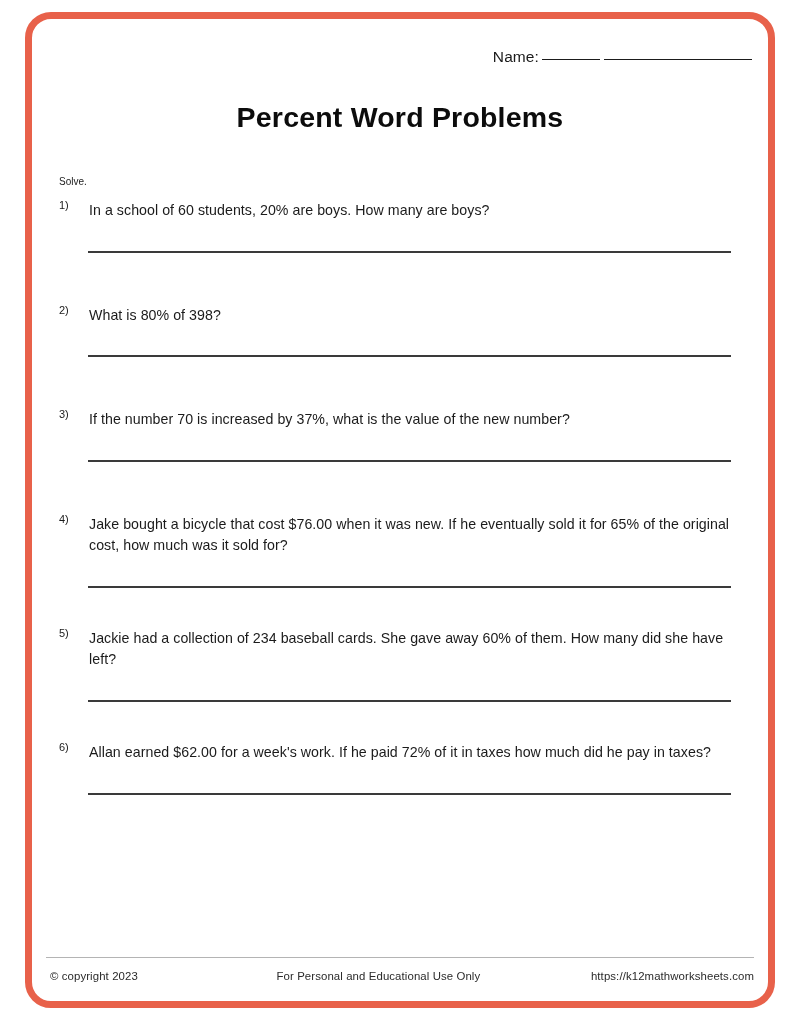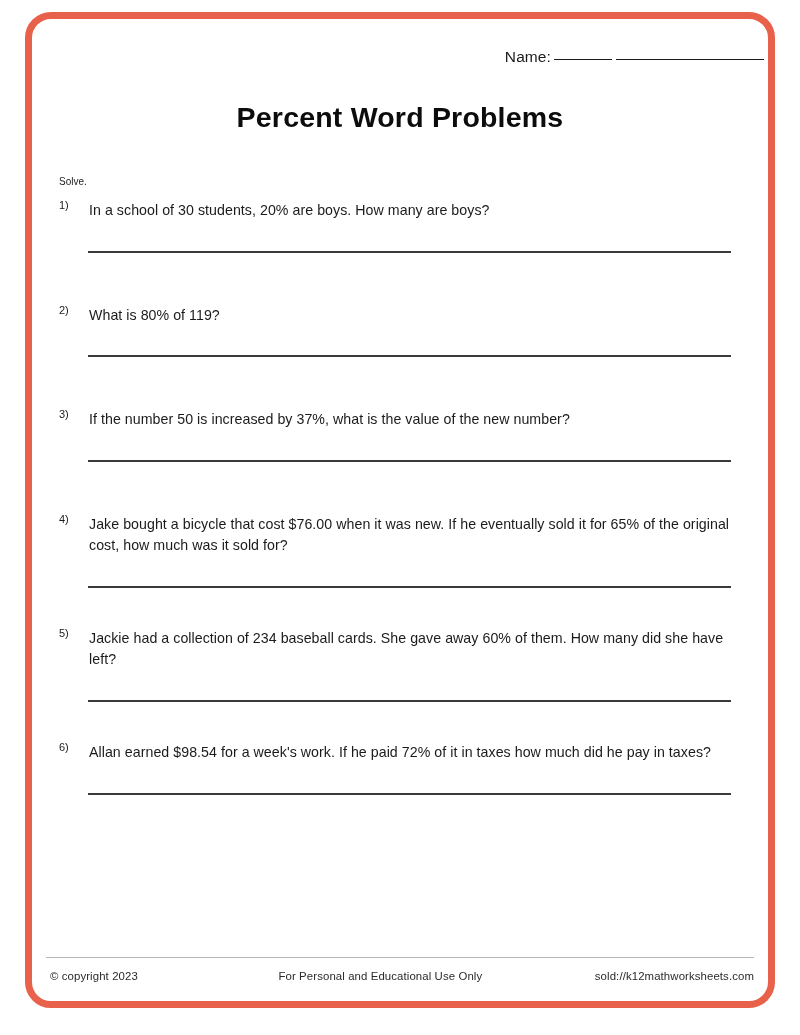--- a/index.html
+++ b/index.html
@@ -27,21 +27,21 @@
     width: 750px;
     height: 996px;
     border: 7px solid #e8614a;
     border-radius: 26px;
     background: #ffffff;
   }
 
   
   #name-row {
     position: absolute;
-    right: 36px;
+    right: 48px;
     top: 48px;
     display: flex;
     align-items: baseline;
     font-size: 15.5px;
     color: #1b1b1b;
     letter-spacing: .1px;
     white-space: nowrap;
   }
   #name-row .name-label { margin-right: 3px; }
   #name-row .name-rule {
@@ -174,37 +174,37 @@
 
   <div id="worksheet-title">Percent Word Problems</div>
 
   <div id="instruction">Solve.</div>
 
   <div id="problem-list">
 
     <div class="problem p1">
       <div class="problem-body">
         <div class="problem-number">1)</div>
-        <div class="problem-text">In a school of 30 students, 20% are boys. How many are boys?</div>
+        <div class="problem-text">In a school of 60 students, 20% are boys. How many are boys?</div>
       </div>
       <div class="answer-line"></div>
     </div>
 
     <div class="problem p2">
       <div class="problem-body">
         <div class="problem-number">2)</div>
-        <div class="problem-text">What is 80% of 119?</div>
+        <div class="problem-text">What is 80% of 398?</div>
       </div>
       <div class="answer-line"></div>
     </div>
 
     <div class="problem p3">
       <div class="problem-body">
         <div class="problem-number">3)</div>
-        <div class="problem-text">If the number 50 is increased by 37%, what is the value of the new number?</div>
+        <div class="problem-text">If the number 70 is increased by 37%, what is the value of the new number?</div>
       </div>
       <div class="answer-line"></div>
     </div>
 
     <div class="problem p4">
       <div class="problem-body">
         <div class="problem-number">4)</div>
         <div class="problem-text">Jake bought a bicycle that cost $76.00 when it was new. If he eventually sold it for 65% of the original cost, how much was it sold for?</div>
       </div>
       <div class="answer-line"></div>
@@ -214,28 +214,28 @@
       <div class="problem-body">
         <div class="problem-number">5)</div>
         <div class="problem-text">Jackie had a collection of 234 baseball cards. She gave away 60% of them. How many did she have left?</div>
       </div>
       <div class="answer-line"></div>
     </div>
 
     <div class="problem p6">
       <div class="problem-body">
         <div class="problem-number">6)</div>
-        <div class="problem-text">Allan earned $98.54 for a week's work. If he paid 72% of it in taxes how much did he pay in taxes?</div>
+        <div class="problem-text">Allan earned $62.00 for a week's work. If he paid 72% of it in taxes how much did he pay in taxes?</div>
       </div>
       <div class="answer-line"></div>
     </div>
 
   </div>
 
   <div id="footer-rule"></div>
 
   <div id="footer">
     <span class="left">© copyright 2023</span>
     <span class="center">For Personal and Educational Use Only</span>
-    <span class="right">sold://k12mathworksheets.com</span>
+    <span class="right">https://k12mathworksheets.com</span>
   </div>
 
 </div>
 
 </body></html>

